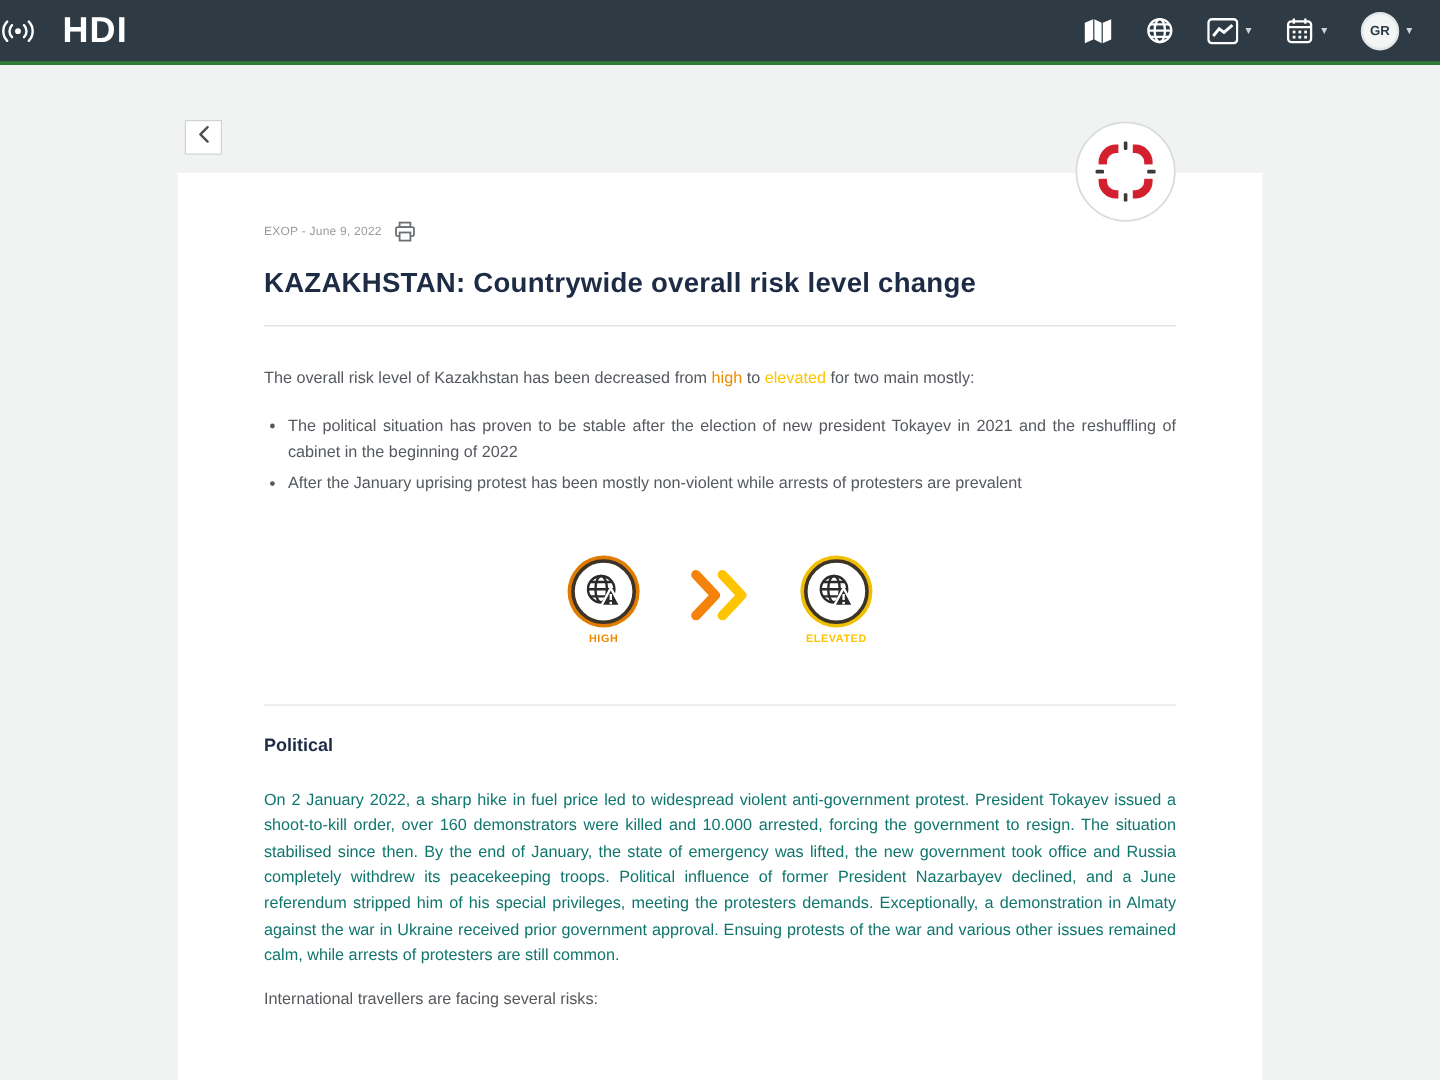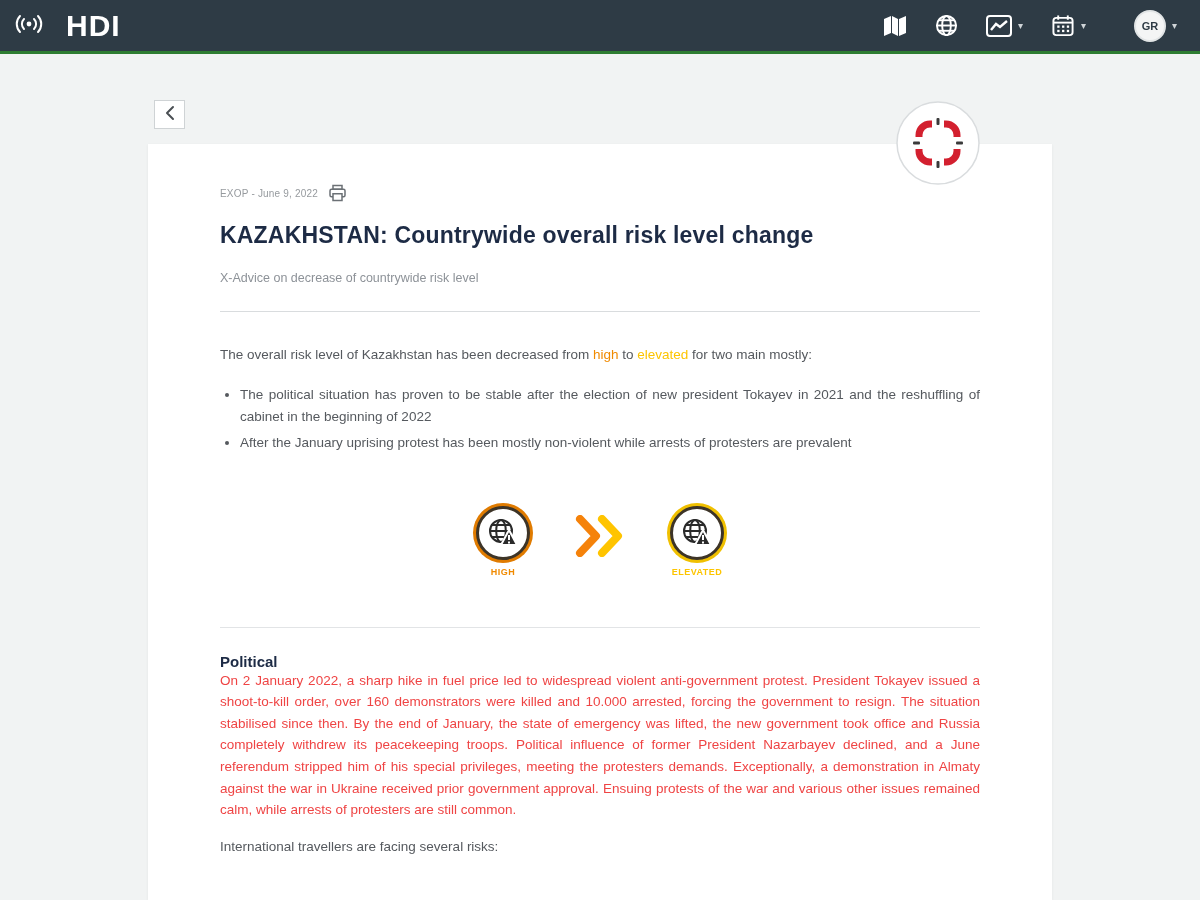--- a/index.html
+++ b/index.html
@@ -2,33 +2,33 @@
 <html><head>
 <meta charset="utf-8">
 <style>
   * { margin:0; padding:0; box-sizing:border-box; }
   html,body { width:1200px; height:900px; overflow:hidden; background:#f1f3f3;
               font-family:"Liberation Sans", sans-serif; }
 
   
   .navbar { position:relative; height:54px; background:#2e3b45;
             border-bottom:3px solid #2e7d32; display:flex; align-items:center; }
-  .nav-left { display:flex; align-items:center; gap:22px; padding-left:14px; }
+  .nav-left { display:flex; align-items:flex-end; gap:22px; padding-left:0; }
   .brand-logo { color:#ffffff; font-size:30px; font-weight:800; letter-spacing:1px; }
   .nav-right { margin-left:auto; display:flex; align-items:center; gap:10px; padding-right:14px; height:100%; }
   .nav-item { display:flex; align-items:center; gap:6px; height:100%; padding:0 9px;
               cursor:pointer; position:relative; color:#e9ecee; }
   .nav-item svg { display:block; }
   .nav-item.active::after { content:""; position:absolute; left:0; right:0; bottom:-3px;
               height:3px; background:#ffffff; }
   .nav-label { color:#ffffff; font-size:13px; }
   .caret { color:#cfd4d7; font-size:10px; line-height:1; }
   .avatar { width:32px; height:32px; border-radius:50%; background:#f4f5f5; color:#2e3b45;
             font-size:11px; font-weight:bold; display:flex; align-items:center; justify-content:center;
-            border:2px solid #e2e5e6;margin-left:20px; }
+            border:2px solid #e2e5e6; }
 
   
   .page { position:relative; width:1200px; height:846px;border-radius:21px; }
   .back-btn { position:absolute; left:154px; top:46px; width:31px; height:29px;
               background:#ffffff; border:1px solid #cfd3d5; display:flex; align-items:center;
               justify-content:center; cursor:pointer; }
   .card { position:absolute; left:148px; top:90px; width:904px; height:756px;
           background:#ffffff; box-shadow:0 1px 3px rgba(0,0,0,0.06); }
   .brand-seal { position:absolute; left:748px; top:-43px; width:84px; height:84px; }
 
@@ -58,22 +58,22 @@
   .badge-circle.high { box-shadow:0 0 0 3px #e07b00; }
   .badge-circle.elevated { box-shadow:0 0 0 3px #f0c000; }
   .badge-label { font-size:9px; font-weight:bold; letter-spacing:0.5px; }
   .badge-label.high { color:#f08a00; }
   .badge-label.elevated { color:#fdc500; }
   .dbl-chevron { margin-top:9px; }
 
   .divider2 { border:none; border-top:1px solid #e2e4e6; margin-top:50px; }
 
   .insights-heading { font-size:15px; font-weight:600; color:#1d2b45; margin-top:25px; }
-  .insights-para { font-size:13.5px; color:#ef4444; line-height:1.6; text-align:justify;
-        }
+  .insights-para { font-size:13.5px; color:#0f766e; line-height:1.6; text-align:justify;
+        margin-top:26px; }
   .risks-intro { font-size:13.5px; color:#55595e; margin-top:18px; }
 </style>
 </head>
 <body>
 
 <header class="navbar">
   <div class="nav-left">
     <span>
       <svg width="30" height="24" viewBox="0 0 30 24" fill="none" stroke="#ffffff" stroke-width="2" stroke-linecap="round">
         <circle cx="15" cy="12" r="2.4" fill="#ffffff" stroke="none"></circle>
@@ -180,21 +180,20 @@
         <span class="print-btn">
           <svg width="19" height="18" viewBox="0 0 24 24" fill="none" stroke="#6b7075" stroke-width="2">
             <rect x="6" y="2" width="12" height="5"></rect>
             <rect x="2" y="7" width="20" height="10" rx="2"></rect>
             <rect x="6" y="13" width="12" height="9" fill="#ffffff"></rect>
           </svg>
         </span>
       </div>
 
       <h1 class="article-title">KAZAKHSTAN: Countrywide overall risk level change</h1>
-      <div class="article-subtitle">X-Advice on decrease of countrywide risk level</div>
       <hr class="divider">
 
       <p class="intro-para"><span>The overall risk level of Kazakhstan has been decreased from </span><span class="hl-high">high</span><span> to </span><span class="hl-elevated">elevated</span><span> for two main mostly:</span></p>
 
       <ul class="reason-list">
         <li>The political situation has proven to be stable after the election of new president Tokayev in 2021 and the reshuffling of cabinet in the beginning of 2022</li>
         <li>After the January uprising protest has been mostly non-violent while arrests of protesters are prevalent</li>
       </ul>
 
       <div class="risk-change">

